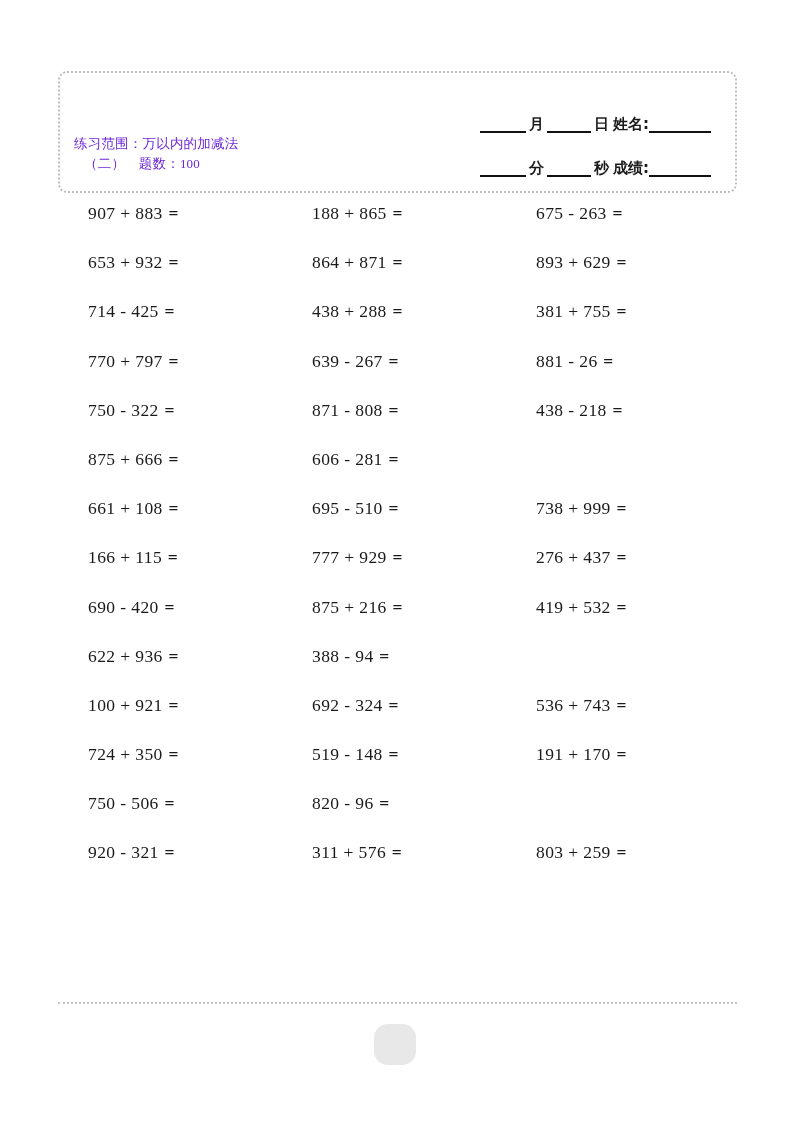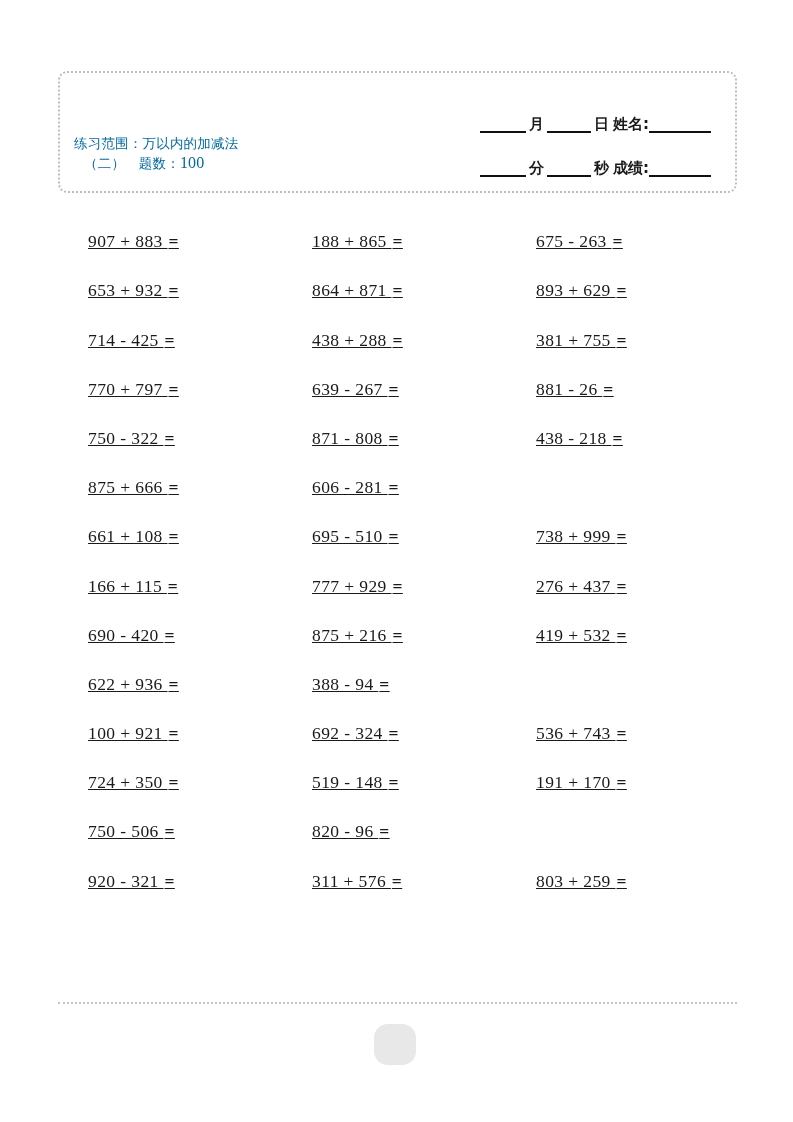--- a/index.html
+++ b/index.html
@@ -29,30 +29,30 @@
   }
 
   #worksheet-meta {
     position: absolute;
     left: 14px;
     top: 60px;
     width: 290px;
     font-family: "DejaVu Sans", "Liberation Sans", sans-serif;
     font-size: 13.5px;
     line-height: 20px;
-    color: #0369a1;
+    color: #6d28d9;
     letter-spacing: 0.2px;
   }
   #worksheet-meta .meta-line-2 {
     display: block;
     padding-left: 10px;
   }
   #worksheet-meta .count-num {
     font-family: "Liberation Serif", serif;
-    font-size: 16px;
+    font-size: 13px;
   }
 
   
   #header-fields {
     position: absolute;
     right: 22px;
     top: 14px;
     width: 330px;
   }
   .field-row {
@@ -93,22 +93,21 @@
   }
   .problem-row {
     display: flex;
     height: 49.2px;
   }
   .problem-cell {
     width: 224px;
     box-sizing: border-box;
     padding-left: 30px;
     display: flex;
-    align-items: flex-end;
-    text-decoration: underline;
+    align-items: flex-start;
   }
   .problem-text {
     font-family: "Liberation Serif", "DejaVu Serif", serif;
     font-size: 17.5px;
     letter-spacing: 0.4px;
     white-space: nowrap;
   }
   .problem-text .eq {
     font-weight: 700;
     padding-left: 1px;

